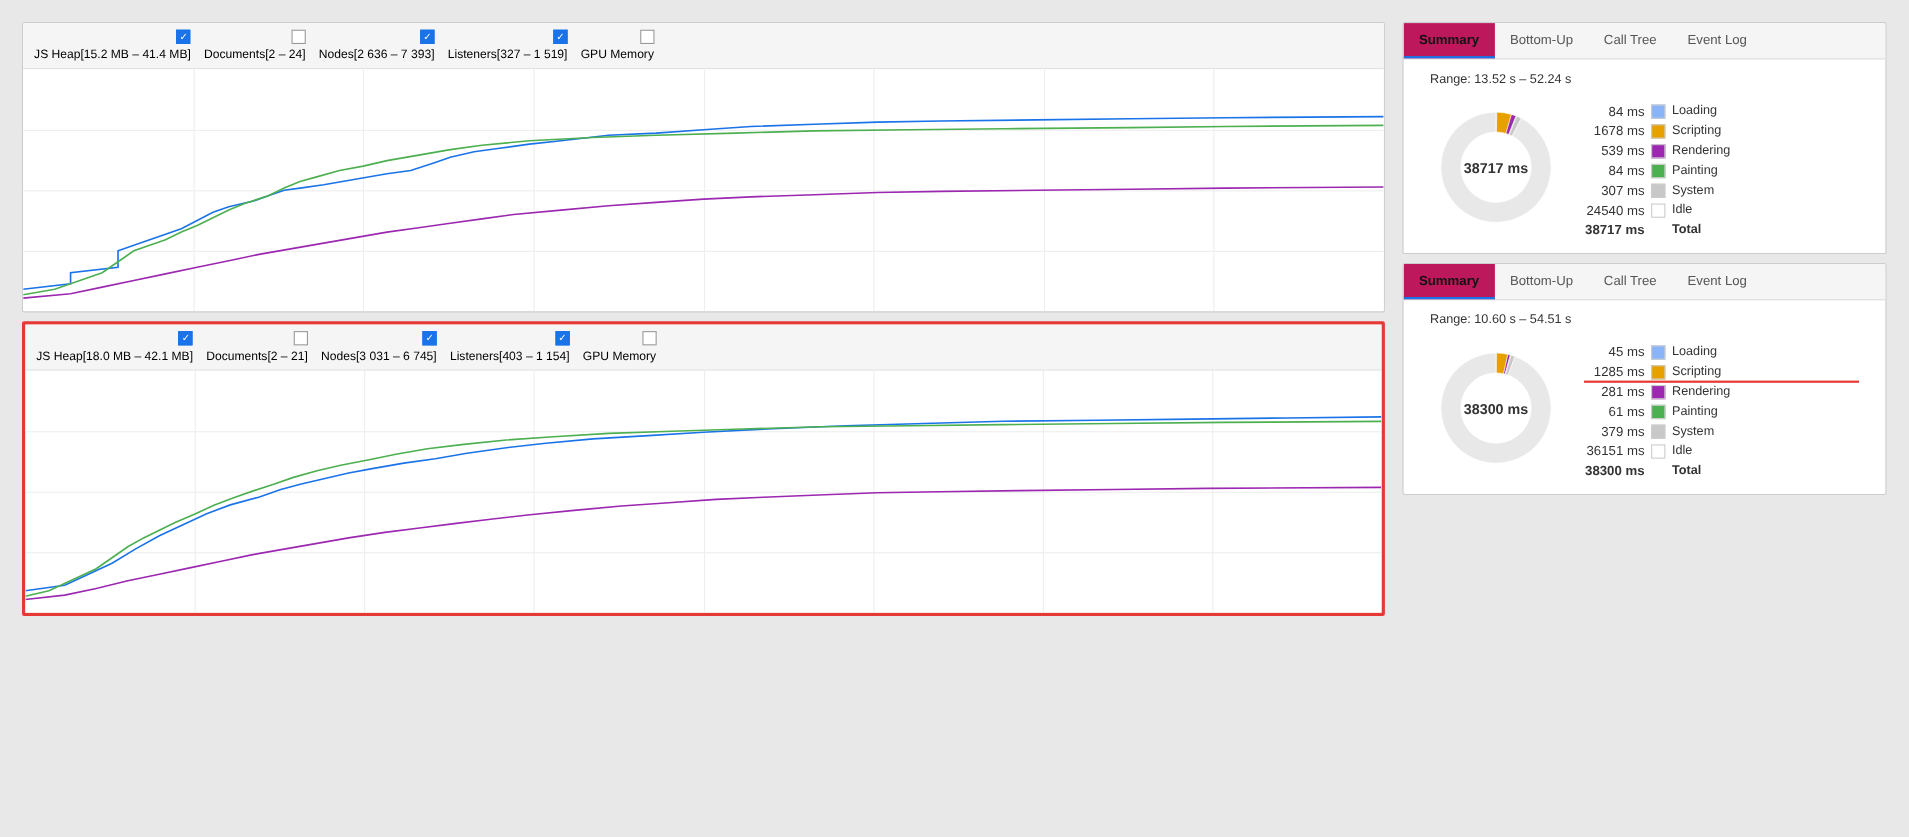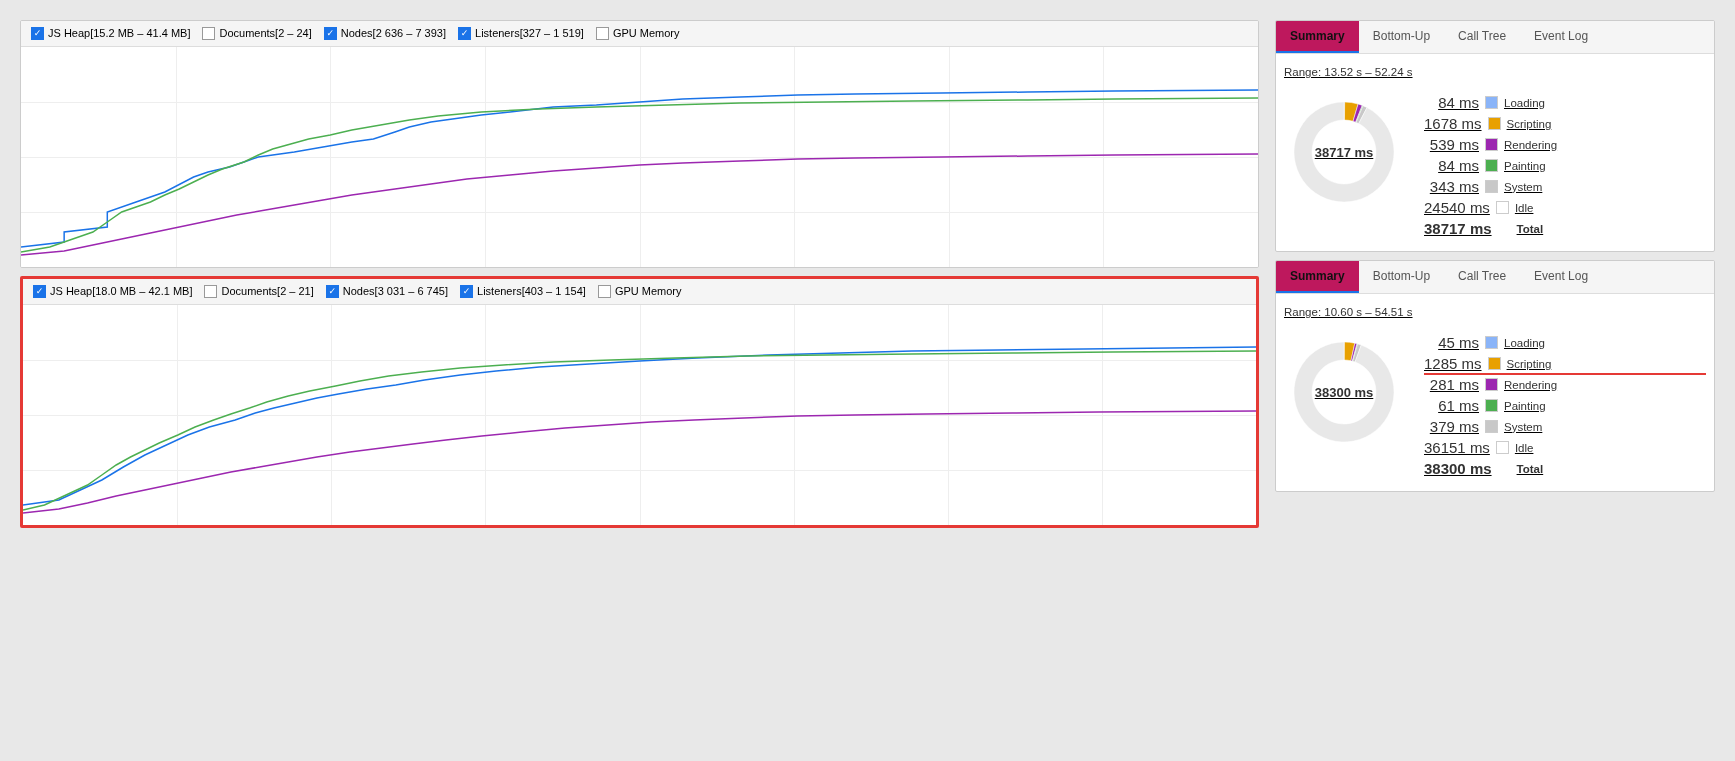--- a/index.html
+++ b/index.html
@@ -37,24 +37,25 @@
       align-items: center;
       gap: 12px;
       padding: 6px 10px;
       background: #f5f5f5;
       border-bottom: 1px solid #ddd;
       flex-wrap: wrap;
     }
 
     .legend-item {
       display: flex;
-      align-items: flex-start;
+      align-items: flex-end;
       gap: 4px;
       font-size: 11px;
       white-space: nowrap;
+      flex-direction: column;
     }
 
     .legend-checkbox {
       width: 13px;
       height: 13px;
       border: 1px solid #999;
       background: #fff;
       display: inline-flex;
       align-items: center;
       justify-content: center;
@@ -129,22 +130,21 @@
     }
 
     .tab.active {
       color: #111;
       font-weight: 600;
       border-bottom: 2px solid #1a73e8;
       background: #be185d;
     }
 
     .panel-content {
-      padding: 12px 8px;
-      text-decoration: underline;
+      padding: 12px 24px;
     }
 
     .range-label {
       font-size: 11.5px;
       color: #333;
       margin-bottom: 14px;
     }
 
     .summary-body {
       display: flex;
@@ -183,21 +183,21 @@
       display: flex;
       align-items: center;
       padding: 2px 0;
       gap: 6px;
       position: relative;
     }
 
     .stat-value {
       text-align: right;
       min-width: 55px;
-      font-size: 15px;
+      font-size: 12px;
       color: #333;
     }
 
     .stat-color-box {
       width: 13px;
       height: 13px;
       flex-shrink: 0;
       border: 1px solid #ccc;
     }
 
@@ -361,21 +361,21 @@
               <span class="stat-value">539 ms</span>
               <div class="stat-color-box" style="background: rgb(156, 39, 176);"></div>
               <span class="stat-label">Rendering</span>
             </div>
             <div class="stat-row">
               <span class="stat-value">84 ms</span>
               <div class="stat-color-box" style="background: rgb(76, 175, 80);"></div>
               <span class="stat-label">Painting</span>
             </div>
             <div class="stat-row">
-              <span class="stat-value">343 ms</span>
+              <span class="stat-value">307 ms</span>
               <div class="stat-color-box" style="background: rgb(200, 200, 200);"></div>
               <span class="stat-label">System</span>
             </div>
             <div class="stat-row">
               <span class="stat-value">24540 ms</span>
               <div class="stat-color-box" style="background: rgb(255, 255, 255);"></div>
               <span class="stat-label">Idle</span>
             </div>
             <div class="stat-row total">
               <span class="stat-value">38717 ms</span>

